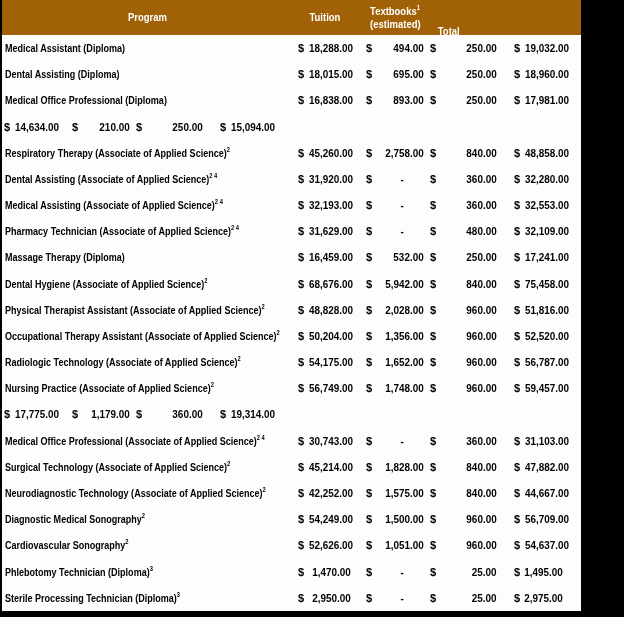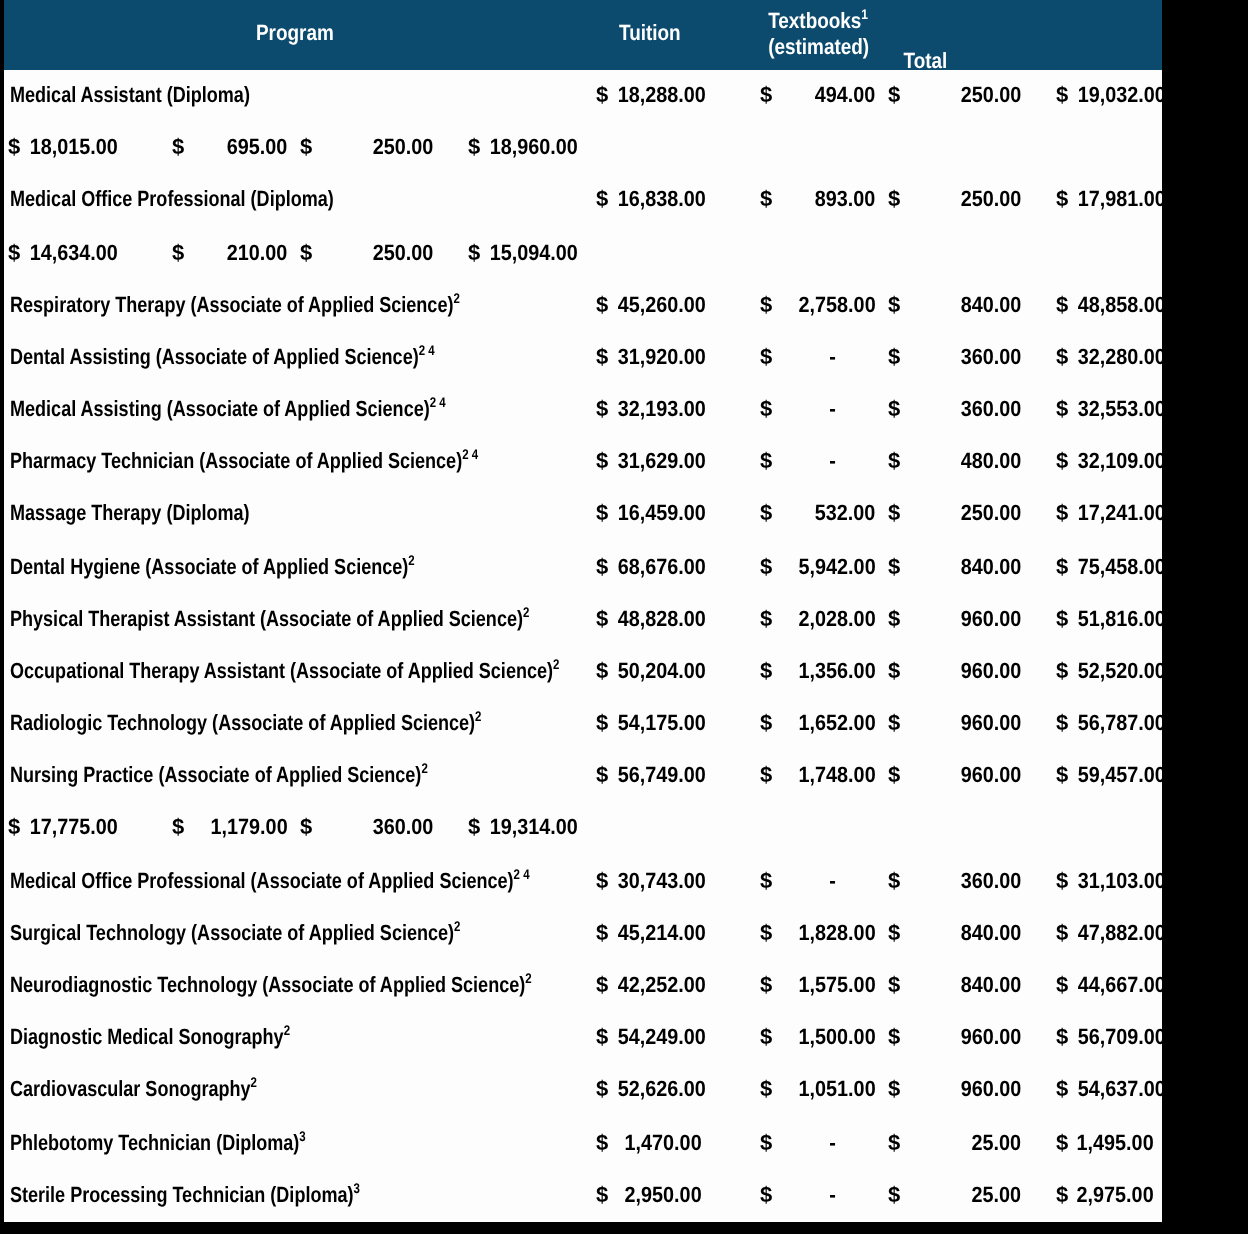--- a/index.html
+++ b/index.html
@@ -24,21 +24,21 @@
     position: absolute; left: 2px; top: 35px;
     width: 579px; height: 576px;
     background: #fdfdfd;
     color: #000; font-size: 11px;
     display: flex; flex-direction: column;
   }
   .row { height: 26.18px; display: flex; align-items: center; flex: none; }
 
   
   .c-program { width: 291px; flex: none; padding-left: 3px; white-space: nowrap; overflow: visible; }
-  .c-tuition { width: 57px;  flex: none; margin-right: 25px; }
+  .c-tuition { width: 57px;  flex: none; margin-right: 11px; }
   .c-text    { width: 62px;  flex: none; margin-right: 2px; }
   .c-tech    { width: 71px;  flex: none; margin-right: 13px; }
   .c-total   { width: 53px;  flex: none; }
 
   .money { display: flex; justify-content: space-between; align-items: center; padding: 0 2px; box-sizing: border-box; }
   .cur { flex: none; }
   .num { display: inline-block; transform: scaleX(0.9); transform-origin: 100% 50%; white-space: nowrap; }
   .num.dash { padding-right: 22px; }
 
   .pname { display: inline-block; transform: scaleX(0.82); transform-origin: 0 50%; }
@@ -48,21 +48,21 @@
   .hc { text-align: center; line-height: 12.5px; }
   .hline { display: inline-block; transform: scaleX(0.86); transform-origin: 50% 50%; white-space: nowrap; }
   .hleft .hline { transform-origin: 0 50%; }
   .h-total-pad { padding-right: 12px; box-sizing: border-box; margin-top: 28px; }
 </style>
 </head>
 <body>
 
 <div class="screen">
 
-  <div class="header" style="background: #0c4a6e; color: rgb(255, 255, 255);">
+  <div class="header" style="background: #a16207; color: rgb(255, 255, 255);">
     <div class="c-program hc hleft">
       <span class="hline">Program</span>
     </div>
     <div class="c-tuition hc">
       <span class="hline">Tuition</span>
     </div>
     <div class="c-text hc">
       <span class="hline"><span>Textbooks</span><sup>1</sup></span><br>
       <span class="hline">(estimated)</span>
     </div>
@@ -88,20 +88,23 @@
       <span class="cur">$</span>
           <span class="num">250.00</span>
     </div>
     <div class="c-total money">
       <span class="cur">$</span>
           <span class="num">19,032.00</span>
     </div>
   </div>
 
   <div class="row">
+    <div class="c-program">
+      <span class="pname"><span>Dental Assisting (Diploma)</span><sup></sup></span>
+    </div>
     <div class="c-tuition money">
       <span class="cur">$</span>
           <span class="num">18,015.00</span>
     </div>
     <div class="c-text money">
       <span class="cur">$</span>
           <span class="num">695.00</span>
     </div>
     <div class="c-tech money">
       <span class="cur">$</span>

